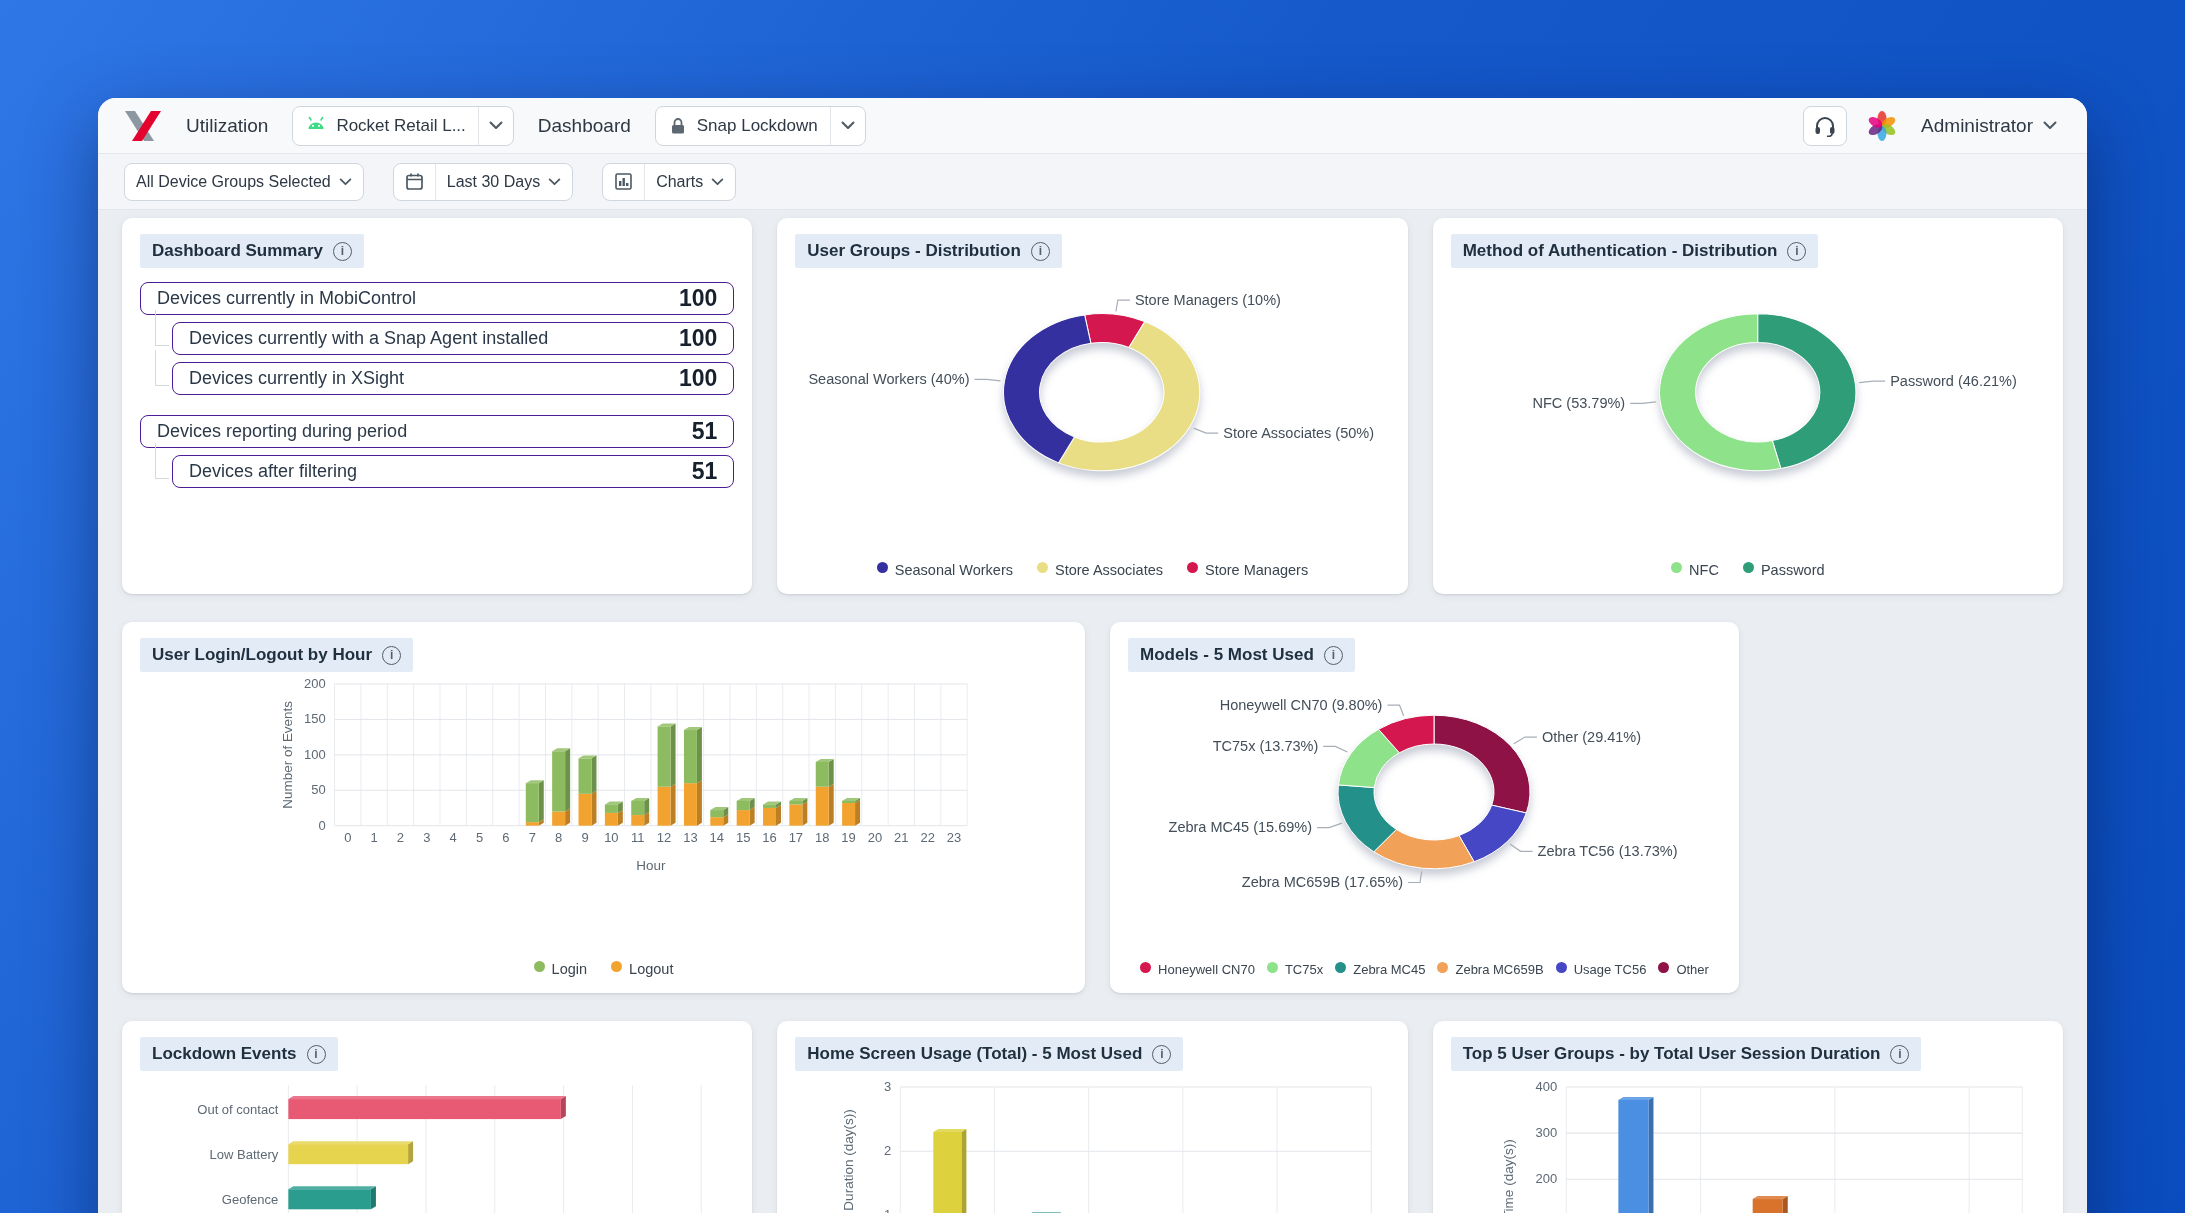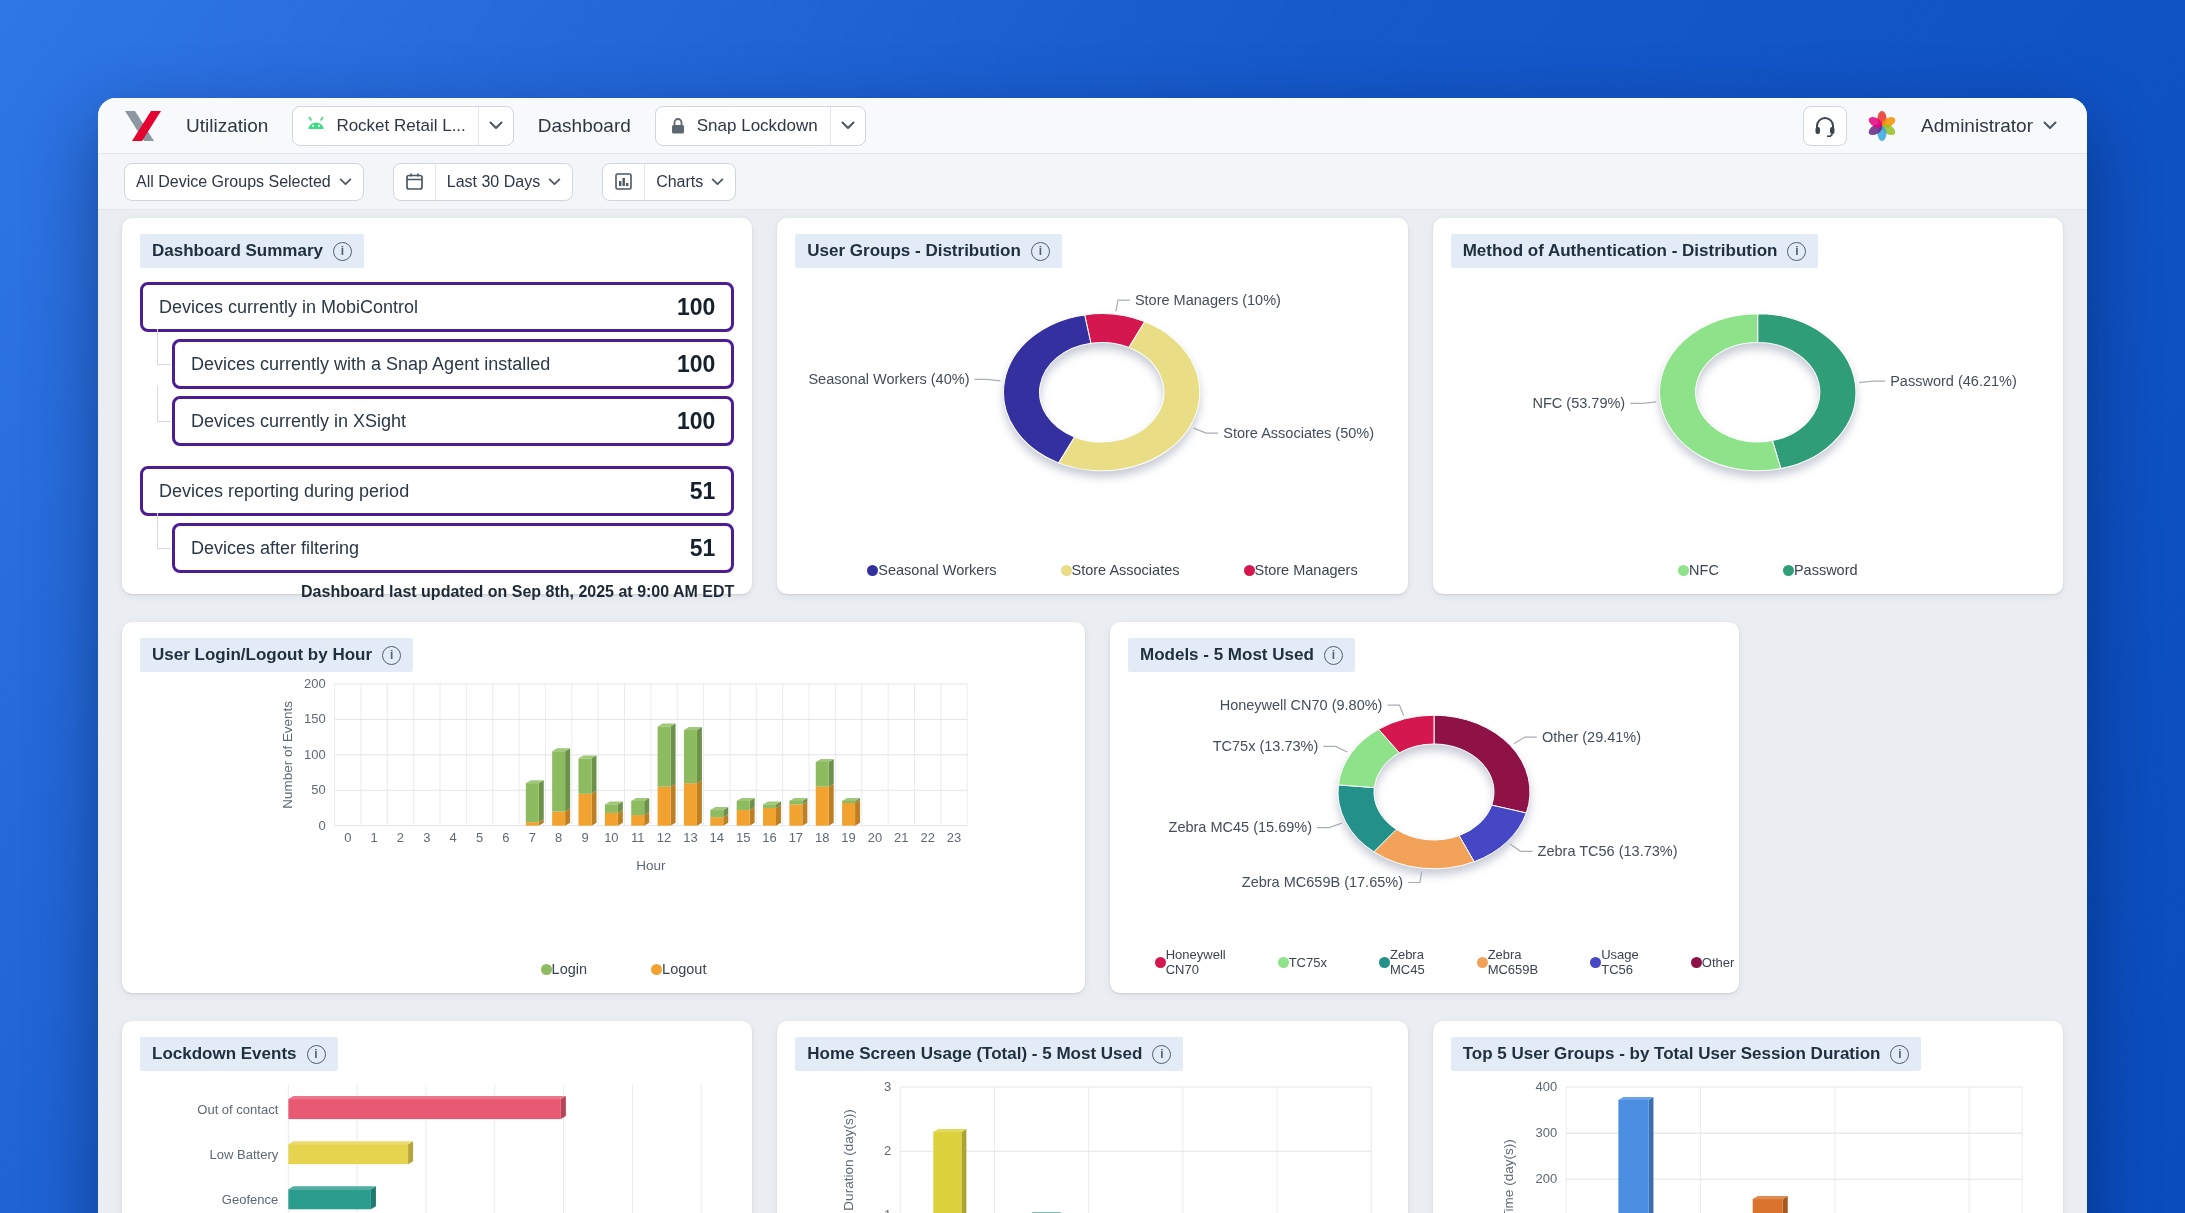--- a/index.html
+++ b/index.html
@@ -52,43 +52,43 @@
 
   .title-badge { align-self:flex-start; display:inline-flex; align-items:center; gap:10px;
     background:#e3ecf6; border-radius:2px; padding:7px 12px;
     font-size:17px; font-weight:700; color:#20303f; }
   .info-icon { width:19px; height:19px; border:1.5px solid #51606d; border-radius:50%;
     display:flex; align-items:center; justify-content:center;
     font-size:12px; font-weight:700; color:#51606d; cursor:pointer; }
 
   
   .summary-list { margin-top:14px; display:flex; flex-direction:column; }
-  .srow { display:flex; justify-content:space-between; align-items:center; height:50px;
-    border:3px solid #4c1d95; border-radius:8px; padding:0 16px;
+  .srow { display:flex; justify-content:space-between; align-items:center; height:33px;
+    border:1px solid #4c1d95; border-radius:8px; padding:0 16px;
     font-size:18px; color:#2b3847; background:#fff; }
   .srow + .srow { margin-top:7px; }
   .srow.gap-before { margin-top:20px; }
   .srow.indent { margin-left:32px; position:relative; }
   .srow.indent::before { content:""; position:absolute; left:-18px; top:-13px;
     width:13px; height:35px; border-left:1.5px solid #d3d9df; border-bottom:1.5px solid #d3d9df; }
   .srow .val { font-size:23px; font-weight:700; color:#17212d; }
   .summary-footer { margin-top:auto; text-align:right; font-size:16px; font-weight:700;
     color:#1d2936; padding-top:10px; }
 
   
   .chart-area { flex:1; display:flex; flex-direction:column; margin-top:6px; }
   .chart-svg { width:100%; height:auto; display:block; }
   svg text { font-family:"Liberation Sans", sans-serif; }
   .callout { font-size:14.5px; fill:#434e59; }
   .tick { font-size:13px; fill:#5d6974; }
   .axis-label { font-size:13.5px; fill:#5d6974; }
   .donut-g { filter:drop-shadow(0 6px 4px rgba(40,50,90,.25)); }
 
   .legend { display:flex; justify-content:center; align-items:center; gap:24px; margin-top:auto; padding-top:6px; }
-  .legend-item { display:flex; align-items:center; font-size:14.5px; color:#3a4550;margin-left:40px; }
+  .legend-item { display:flex; align-items:flex-start; gap:7px; font-size:14.5px; color:#3a4550; }
   .dot { width:11px; height:11px; border-radius:50%; flex:0 0 11px; }
   .legend.compact { gap:12px; }
   .legend.compact .legend-item { font-size:13px; }
 </style>
 </head>
 <body>
 
 <div class="screen">
   <div class="window">
 
@@ -233,21 +233,20 @@
               </div>
               <div class="srow gap-before">
                 <span>Devices reporting during period</span>
                 <span class="val">51</span>
               </div>
               <div class="srow indent">
                 <span>Devices after filtering</span>
                 <span class="val">51</span>
               </div>
             </div>
-          <div class="summary-footer">Dashboard last updated on Sep 8th, 2025 at 9:00 AM EDT</div>
         </section>
 
         <section class="card">
           <div class="title-badge">
             <span>User Groups - Distribution</span>
             <span class="info-icon">i</span>
           </div>
           <div class="chart-area">
             <svg class="chart-svg" viewBox="0 0 593 228">
                 <g class="donut-g">

